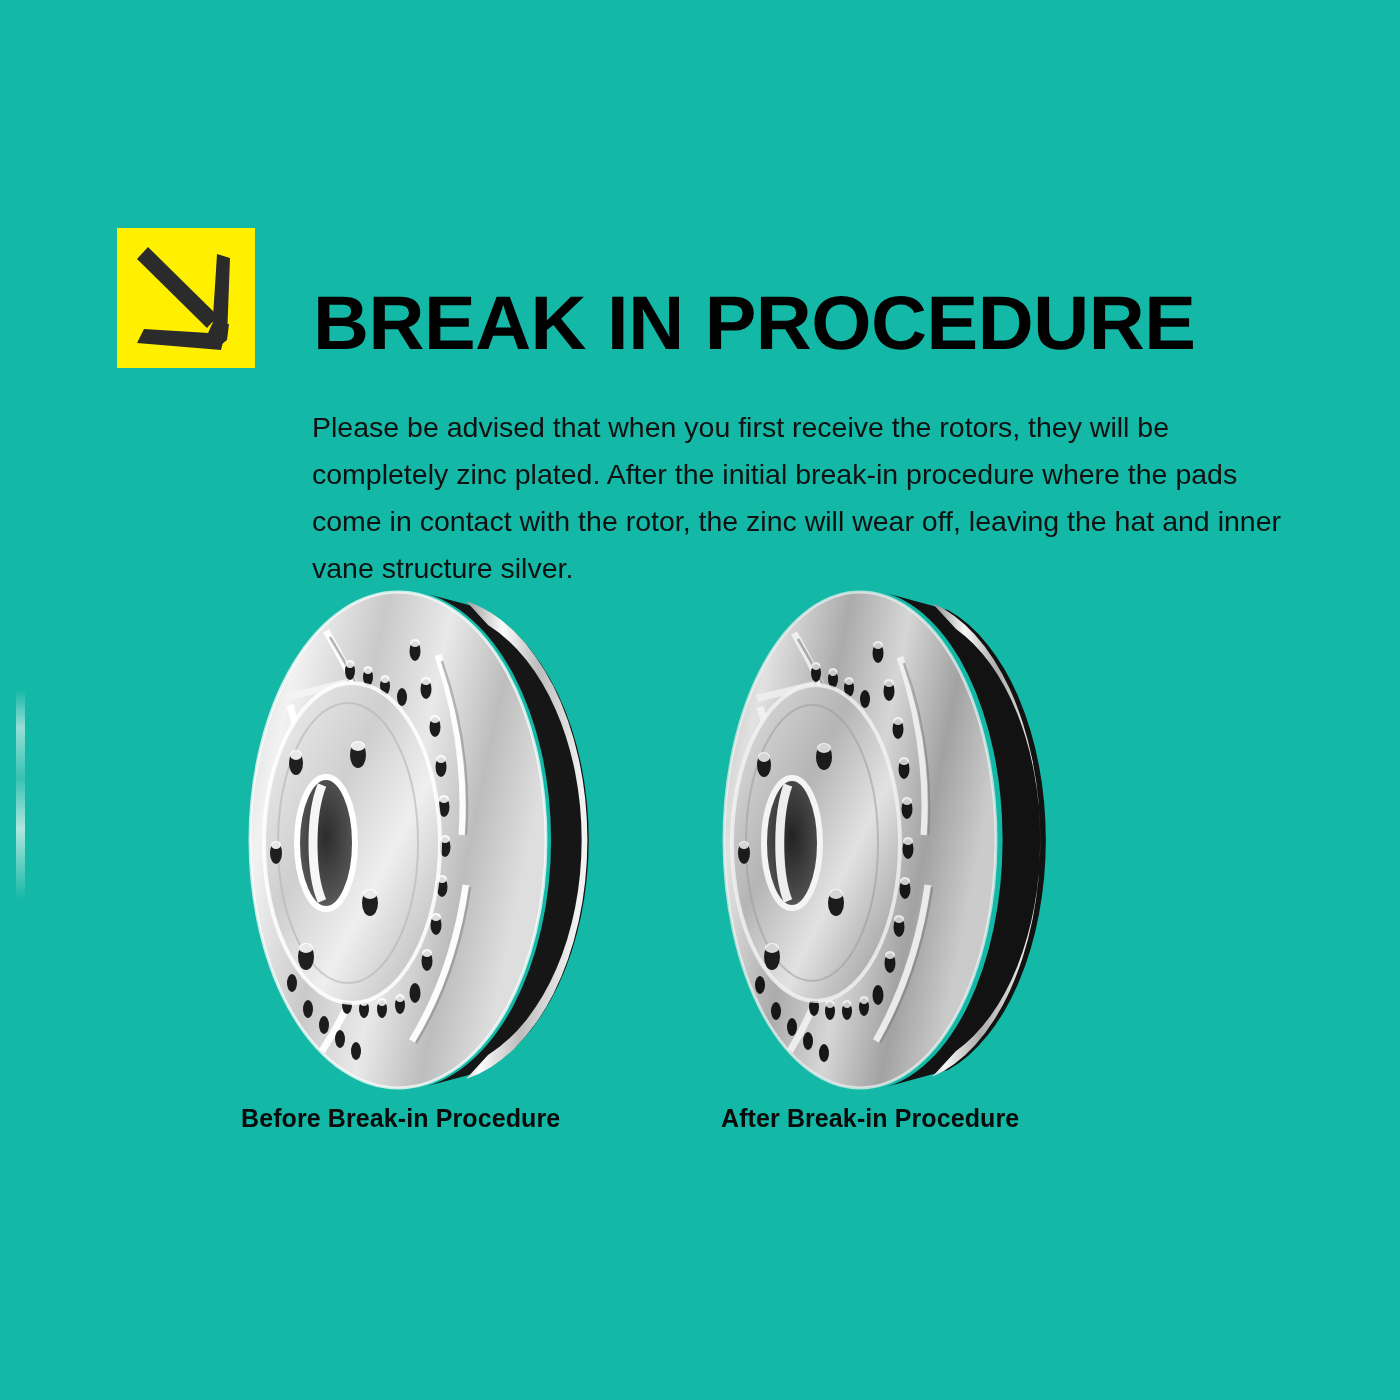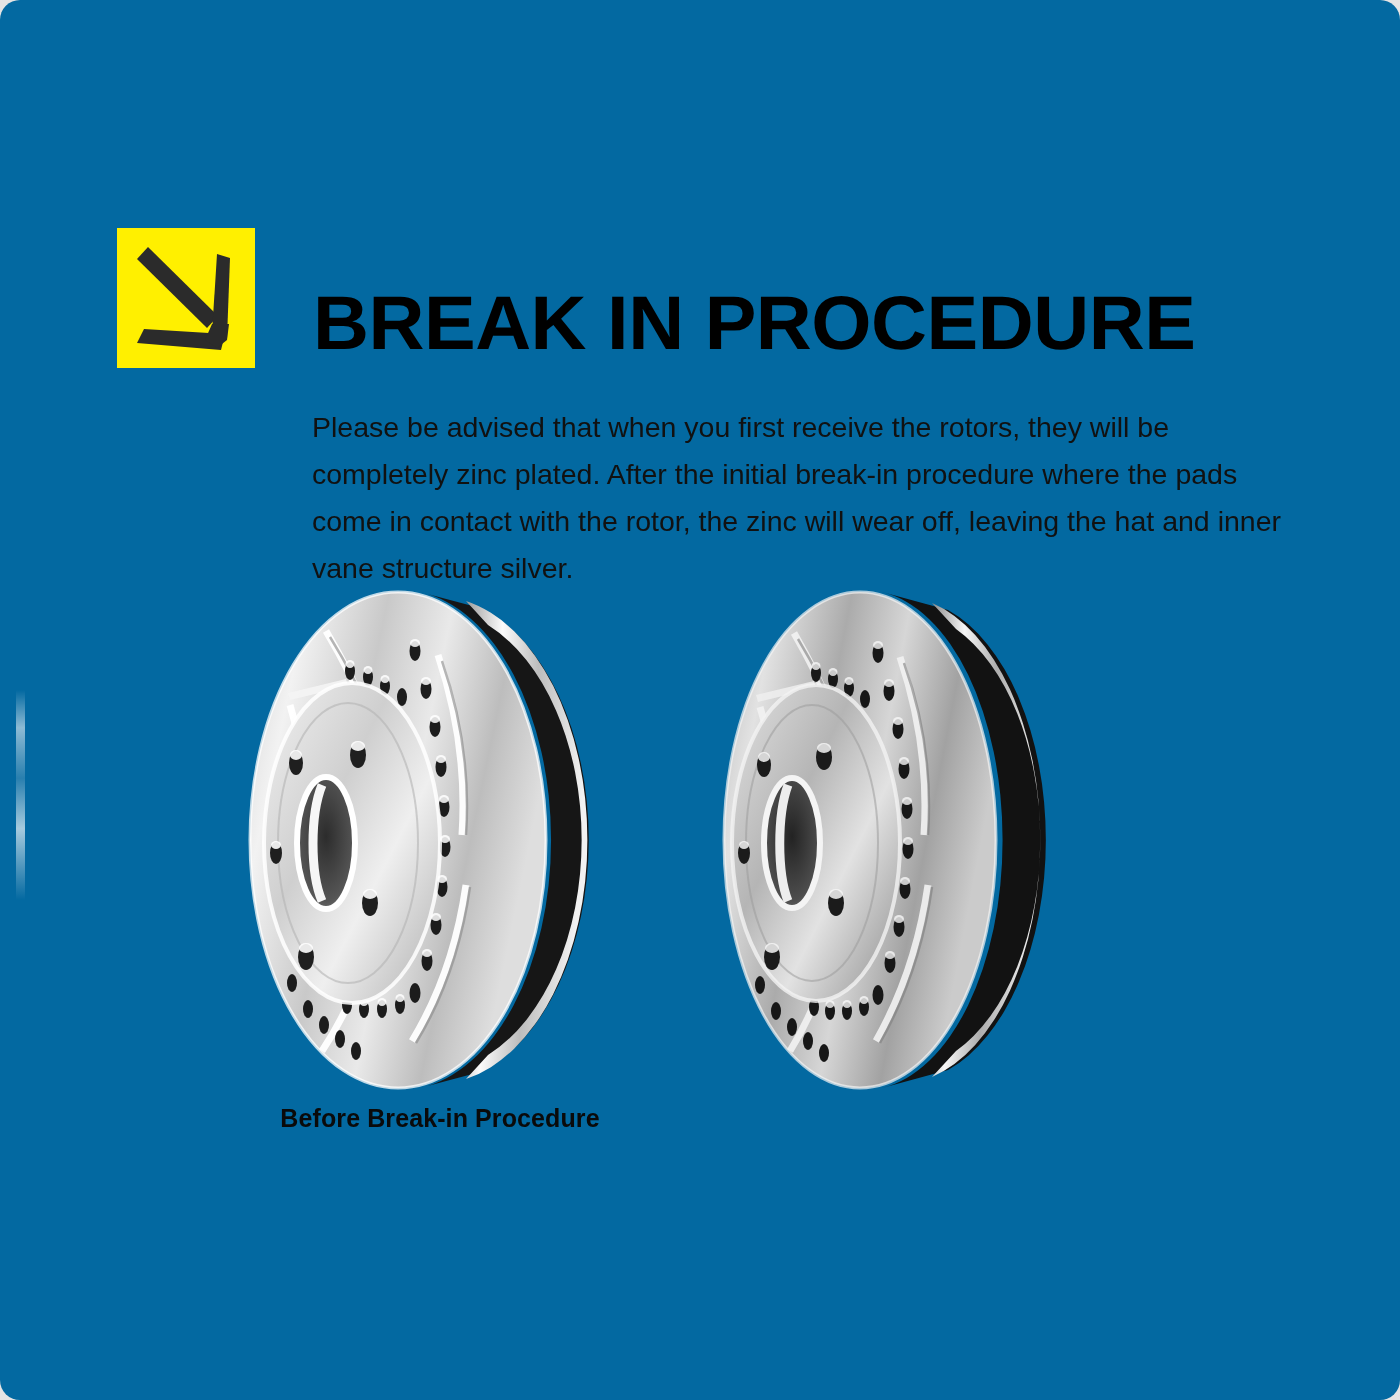--- a/index.html
+++ b/index.html
@@ -13,22 +13,21 @@
     background: #e4e4e4;
     font-family: "Liberation Sans", sans-serif;
     overflow: hidden;
     position: relative;
   }
 
   
   #page {
     position: absolute;
     inset: 0;
-    background: #0369a1;
-    border-radius: 20px;
+    background: #14b8a6;
   }
 
   
   .edge-band {
     position: absolute;
     left: 16px;
     top: 690px;
     width: 9px;
     height: 210px;
     background: linear-gradient(to bottom,
@@ -107,24 +106,23 @@
     position: absolute;
     left: 0;
     top: 0;
     width: 420px;
     height: 510px;
   }
   .rotor-stage svg { display: block; position:absolute; left:0; top:0; }
 
   .caption {
     position: absolute;
-    left: 0;
+    left: 11px;
     top: 519px;
     width: 420px;
-    text-align: center;
     font-size: 25px;
     font-weight: bold;
     color: #0a0a0a;
     letter-spacing: 0.1px;
   }
 </style>
 </head>
 <body>
 
 <div id="page">
@@ -437,16 +435,17 @@
             <g fill="#f6f6f6" opacity="0.85">
               <ellipse cx="54" cy="172" rx="6" ry="5"></ellipse>
               <ellipse cx="114" cy="163" rx="7" ry="5"></ellipse>
               <ellipse cx="126" cy="309" rx="7" ry="5"></ellipse>
               <ellipse cx="62" cy="363" rx="7" ry="5"></ellipse>
               <ellipse cx="34" cy="260" rx="5" ry="4"></ellipse>
             </g>
           </g>
         </svg>
       </div>
+      <div class="caption">After Break-in Procedure</div>
     </div>
 
   </div>
 </div>
 
 </body></html>

